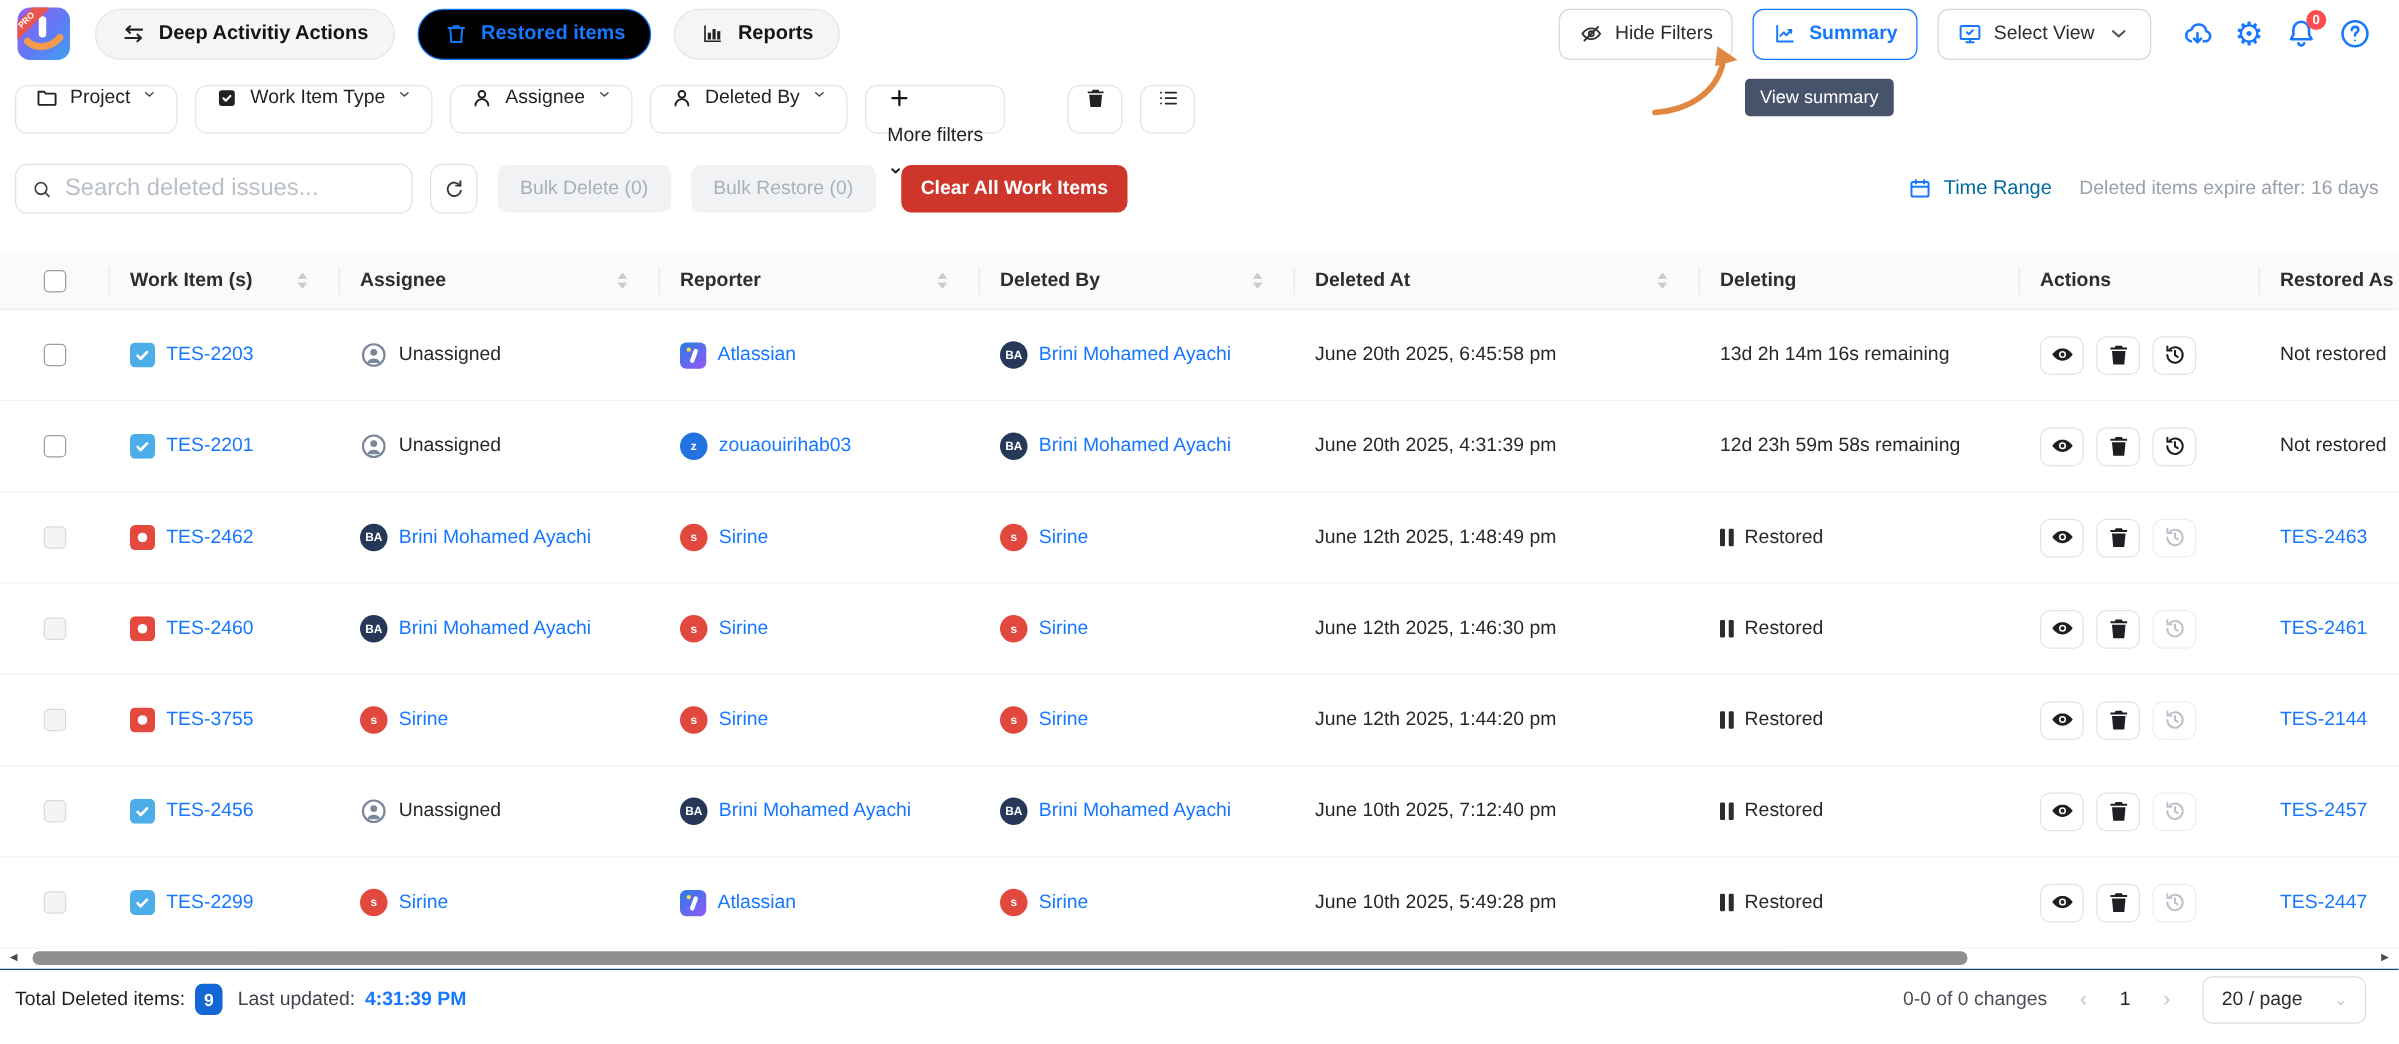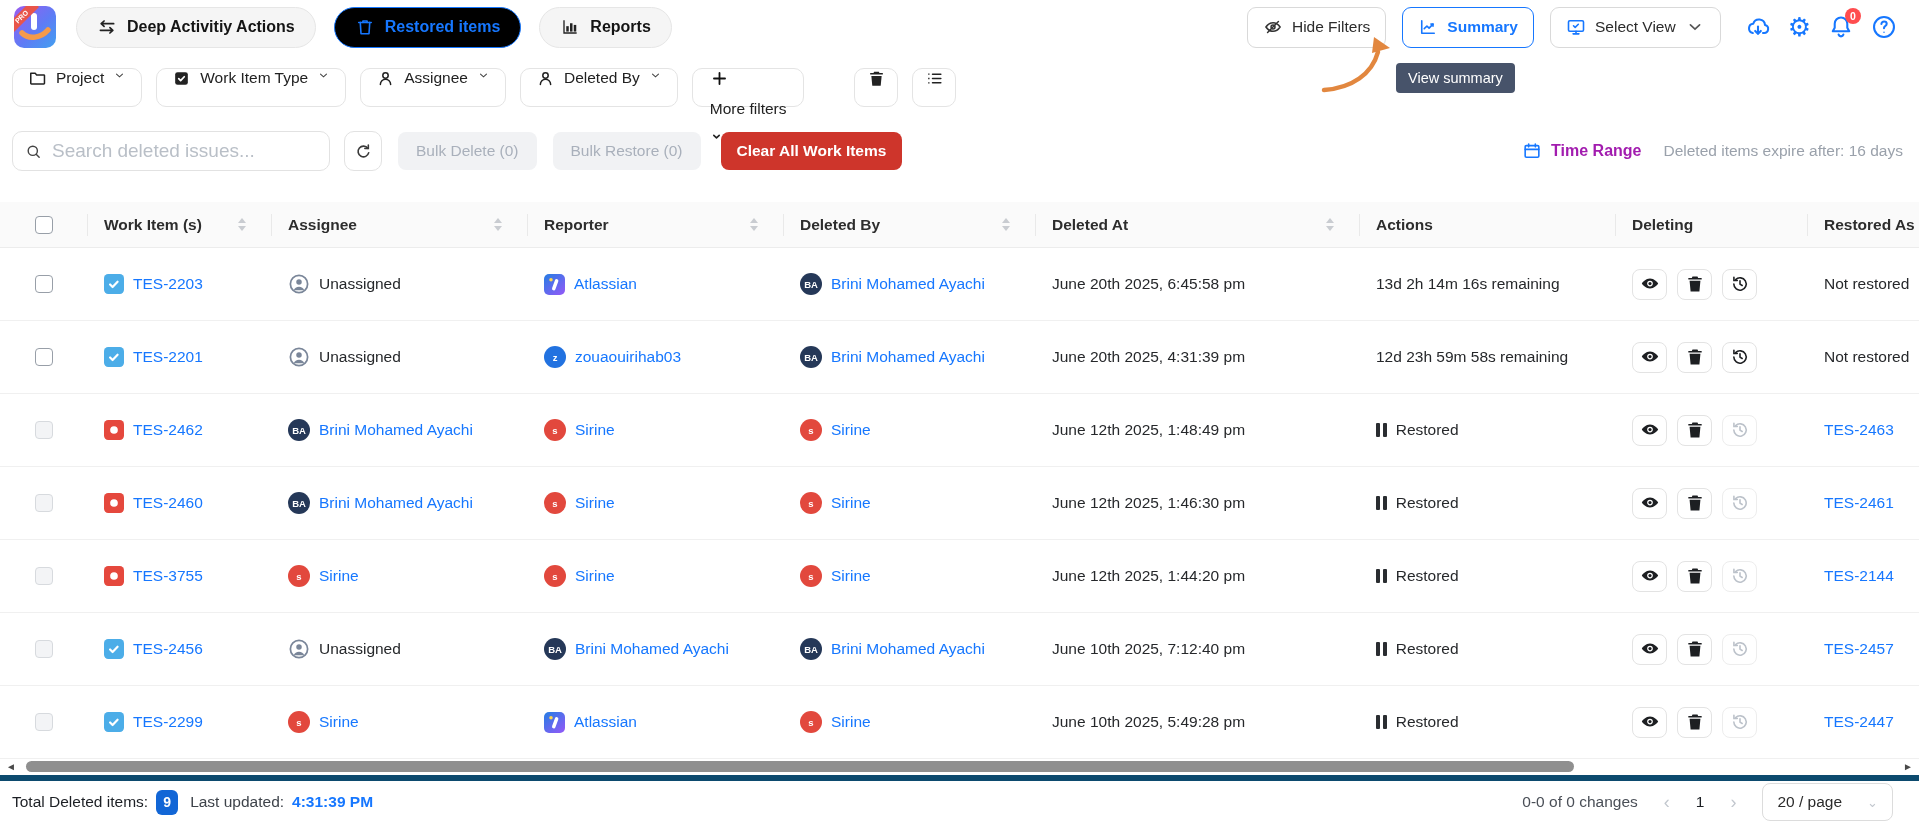--- a/index.html
+++ b/index.html
@@ -53,21 +53,21 @@
                 align-items:center; gap:8px; padding:0 12px; }
   .search-box input { border:0; outline:0; flex:1; font-size:19px; color:#ec4899; background:transparent; }
   .search-box input::placeholder { color:#b9bfc7; }
   .refresh { width:38px; height:40px; border:1px solid #e2e2e2; border-radius:10px; background:#fff;
              margin-left:14px; display:grid; place-items:center; color:#3a3a3a; }
   .bulk { height:38px; border:0; border-radius:8px; background:#f1f2f4; color:#a9b0bb; font-size:15.5px;
           padding:0 18px; margin-left:16px; }
   .clear { height:38px; border:0; border-radius:8px; background:#ce352b; color:#fff; font-weight:700;
            font-size:15.5px; padding:0 16px; margin-left:20px; }
   .search-right { margin-left:auto; display:flex; align-items:center; gap:22px; padding-right:4px; white-space:nowrap; }
-  .time-range { display:flex; align-items:center; gap:9px; color:#a21caf; font-weight:700; font-size:16px;
+  .time-range { display:flex; align-items:center; gap:9px; color:#0369a1; font-weight:400; font-size:16px;
                 background:none; border:0; padding:0;justify-content:flex-end; }
   .time-range svg { width:20px; height:20px; }
   .expire { color:#9aa1ab; font-size:15.5px; }
 
   
   .table-viewport { margin-top:31px; width:1919px; overflow:hidden; }
   .grid-row { display:grid; grid-template-columns:88px 184px 256px 256px 252px 324px 256px 192px 208px; width:2016px; }
   .thead { background:#fafafa; height:46px; border-bottom:1px solid #ececec; }
   .th { display:flex; align-items:center; justify-content:space-between; padding:0 26px 0 16px; position:relative;
         font-weight:700; font-size:15.5px; color:#2d2d2d; white-space:nowrap; }
@@ -102,21 +102,21 @@
   .pause { display:flex; gap:3.5px; }
   .pause i { width:3.6px; height:14px; background:#2a2d31; border-radius:1px; display:block; }
 
   
   .hscroll { height:15px; display:flex; align-items:center; padding:0 4px; position:relative; }
   .hs-arrow { font-size:10px; color:#4a4a4a; width:14px; text-align:center; background:none; border:0; padding:0; }
   .hs-track { flex:1; height:11px; position:relative; background:#fff; }
   .hs-thumb { position:absolute; left:8px; top:0; width:1548px; height:11px; background:#8f8f8f; border-radius:6px; }
 
   
-  .footer { height:48px; border-top:6px solid #0c4a6e; display:flex; align-items:center;
+  .footer { height:48px; border-top:1px solid #0c4a6e; display:flex; align-items:center;
             padding:0 26px 0 12px; font-size:15.5px; color:#1c1f24; margin-top:1px; }
   .badge { min-width:22px; height:25px; background:#1266d6; color:#fff; border-radius:6px; display:grid;
            place-items:center; font-size:14px; font-weight:700; padding:0 5px; margin:0 12px 0 8px; }
   .updated-label { color:#3e434a; margin-right:8px; }
   .updated-value { color:#1677ff; font-weight:700; }
   .foot-right { margin-left:auto; display:flex; align-items:center; gap:26px; color:#4a4f57; }
   .pg-chev { color:#c2c7ce; font-size:18px; background:none; border:0; padding:0; }
   .pg-num { color:#1c1f24; }
   .page-size { height:38px; border:1px solid #dcdcdc; border-radius:8px; display:flex; align-items:center;
                gap:25px; padding:0 14px; color:#2b2b2b; background:#fff; font-size:15.5px; }
@@ -389,24 +389,24 @@
         </span>
       </div>
       <div class="th">
         <span class="th-label">Deleted At</span>
         <span class="sorter">
           <i class="car-up"></i>
           <i class="car-down"></i>
         </span>
       </div>
       <div class="th">
-        <span class="th-label">Actions</span>
+        <span class="th-label">Deleting</span>
       </div>
       <div class="th">
-        <span class="th-label">Deleting</span>
+        <span class="th-label">Actions</span>
       </div>
       <div class="th">
         <span class="th-label">Restored As</span>
       </div>
     </div>
   <div>
   <div class="grid-row trow">
     <div class="td c-check">
           <span class="cb"></span>
         </div>

